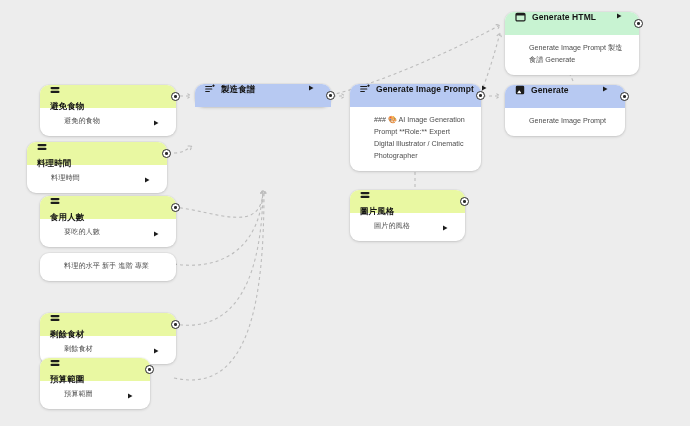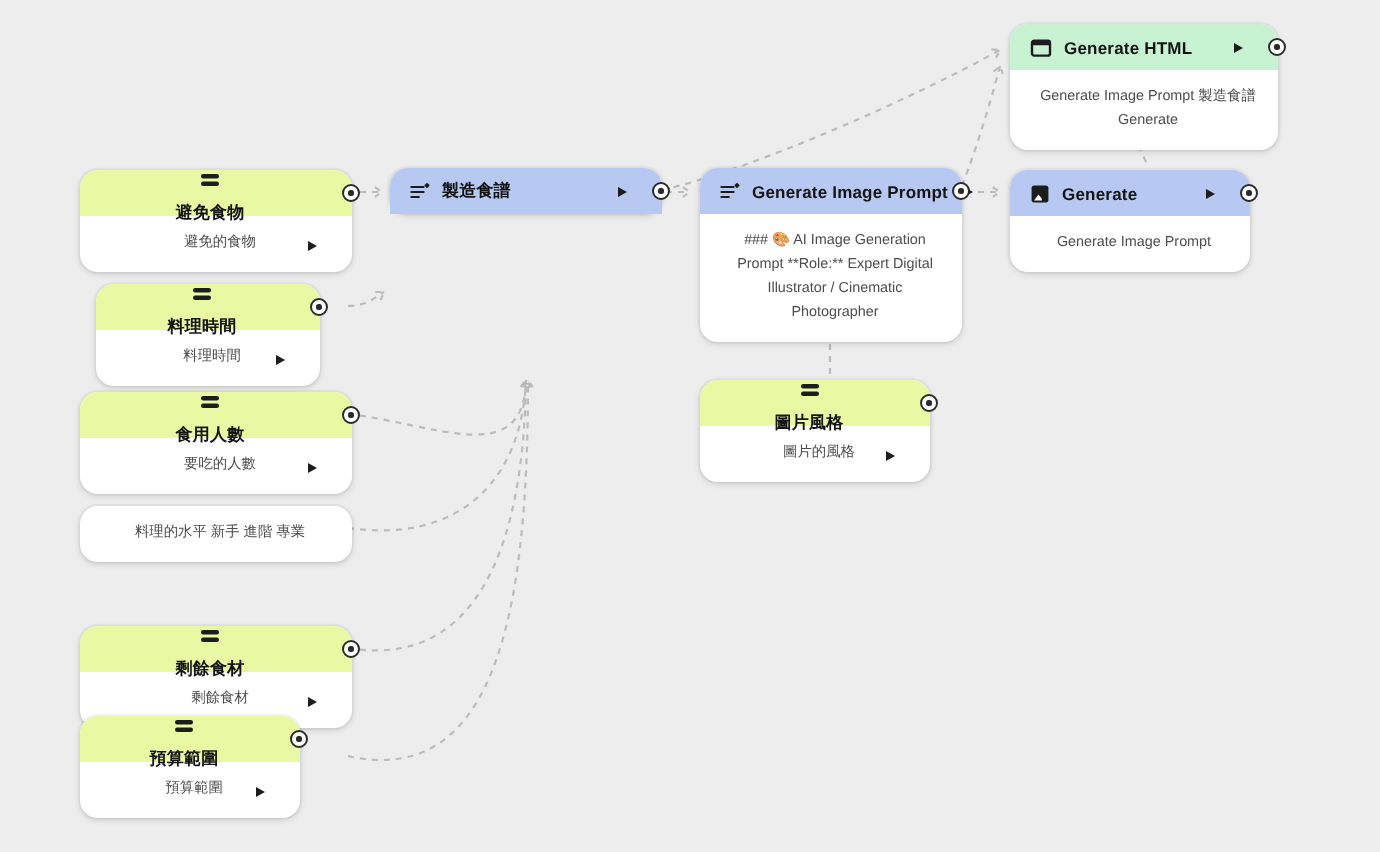--- a/index.html
+++ b/index.html
@@ -8,34 +8,34 @@
     --title-text:#141414; --body-text:#4d4d4d;
   }
   html,body{margin:0;padding:0;}
   body{font-family:"Liberation Sans","DejaVu Sans",sans-serif;background:var(--background);}
   .canvas{position:relative;width:690px;height:426px;overflow:hidden;background:var(--background);}
   #edges{position:absolute;left:0;top:0;z-index:0;}
   #edges path, #edges line{stroke:var(--edge);stroke-width:1.1;fill:none;stroke-dasharray:3 3;}
   .arrowhead{stroke:#9d9d9d;stroke-width:1.2;fill:none;}
   .node{position:absolute;z-index:1;background:var(--node-body);border-radius:9px;
         box-shadow:0 1px 3px rgba(0,0,0,.14), 0 0 0 1px rgba(0,0,0,.03);}
-  .hd{position:relative;display:flex;align-items:center;gap:6px;height:23px;
+  .hd{position:relative;display:flex;align-items:flex-start;gap:6px;height:23px;
       padding:0 16px 0 10px;border-radius:9px 9px 0 0;}
   .hd-input{background:var(--input-header);flex-direction:column;}
   .hd-blue{background:var(--prompt-header);}
   .hd-green{background:var(--html-header);}
   .ttl{font-size:8.5px;font-weight:bold;color:var(--title-text);white-space:nowrap;letter-spacing:.1px;}
   .ic{display:inline-flex;flex:0 0 auto;}
   .play{margin-left:auto;display:inline-flex;cursor:pointer;}
   .port{position:absolute;right:-4px;top:7px;width:9px;height:9px;border:1.3px solid #2b2b2b;
         border-radius:50%;background:#fff;box-sizing:border-box;cursor:crosshair;}
   .port::after{content:"";position:absolute;left:50%;top:50%;width:2.5px;height:2.5px;
         margin:-1.25px 0 0 -1.25px;border-radius:50%;background:#2b2b2b;}
-  .bd{padding:7px 10px 9px 14px;font-size:7.2px;line-height:12px;color:var(--body-text);
-      border-radius:0 0 9px 9px;min-height:22px;box-sizing:border-box;text-align:center;}
+  .bd{padding:7px 10px 9px 24px;font-size:7.2px;line-height:12px;color:var(--body-text);
+      border-radius:0 0 9px 9px;min-height:22px;box-sizing:border-box;}
   .bd-short{min-height:12px;}
 </style>
 </head>
 <body>
 
 <div class="canvas">
 
   <svg id="edges" width="690" height="426">
     <defs>
       <marker id="arr" markerWidth="9" markerHeight="9" refX="4.6" refY="3" orient="auto" markerUnits="userSpaceOnUse">
@@ -68,21 +68,21 @@
       <span class="play">
           <svg width="8" height="8" viewBox="0 0 8 8">
             <path d="M2,1.5 L6.5,4 L2,6.5 Z" fill="#1c1c1c"></path>
           </svg>
         </span>
       <span class="port"></span>
     </div>
     <div class="bd">避免的食物</div>
   </div>
 
-  <div class="node" style="left:48px;top:142px;width:112px">
+  <div class="node" style="left:27px;top:142px;width:140px">
     <div class="hd hd-input">
       <span class="ic">
           <svg width="10" height="10" viewBox="0 0 10 10">
             <rect x="0.5" y="2" width="9" height="2.2" rx="1.1" fill="#1c1c1c"></rect>
             <rect x="0.5" y="5.8" width="9" height="2.2" rx="1.1" fill="#1c1c1c"></rect>
           </svg>
         </span>
       <span class="ttl">料理時間</span>
       <span class="play">
           <svg width="8" height="8" viewBox="0 0 8 8">

